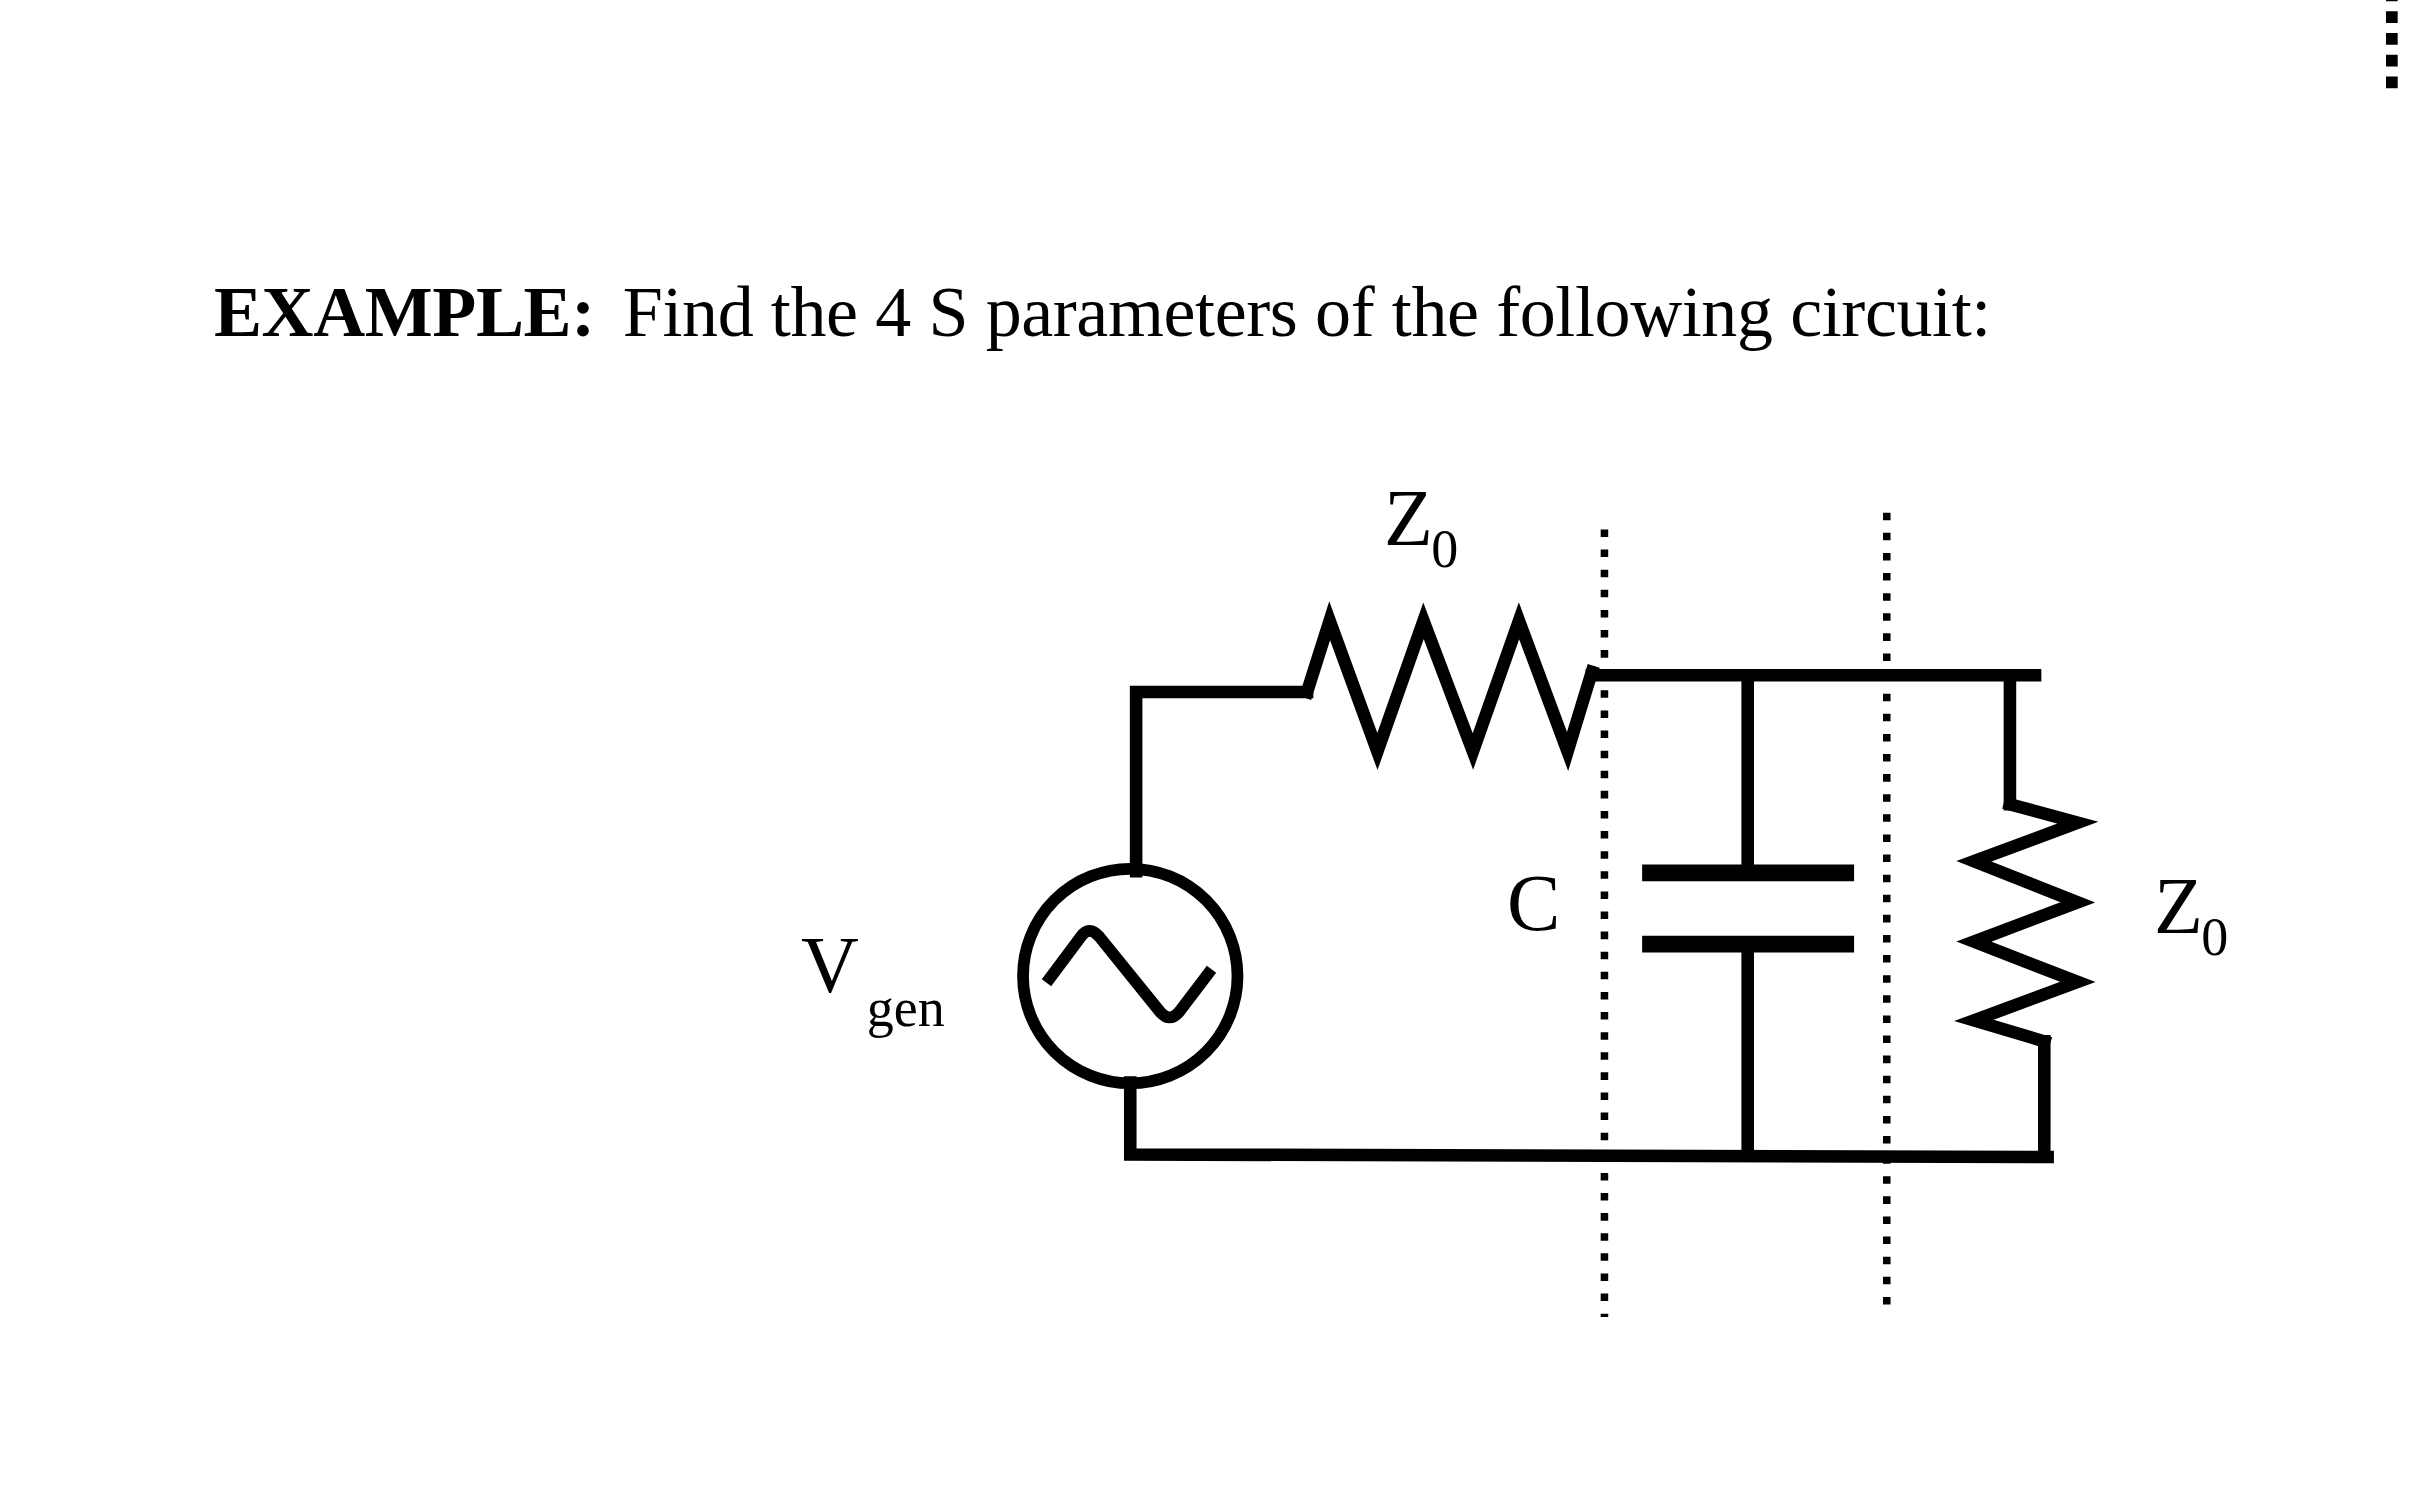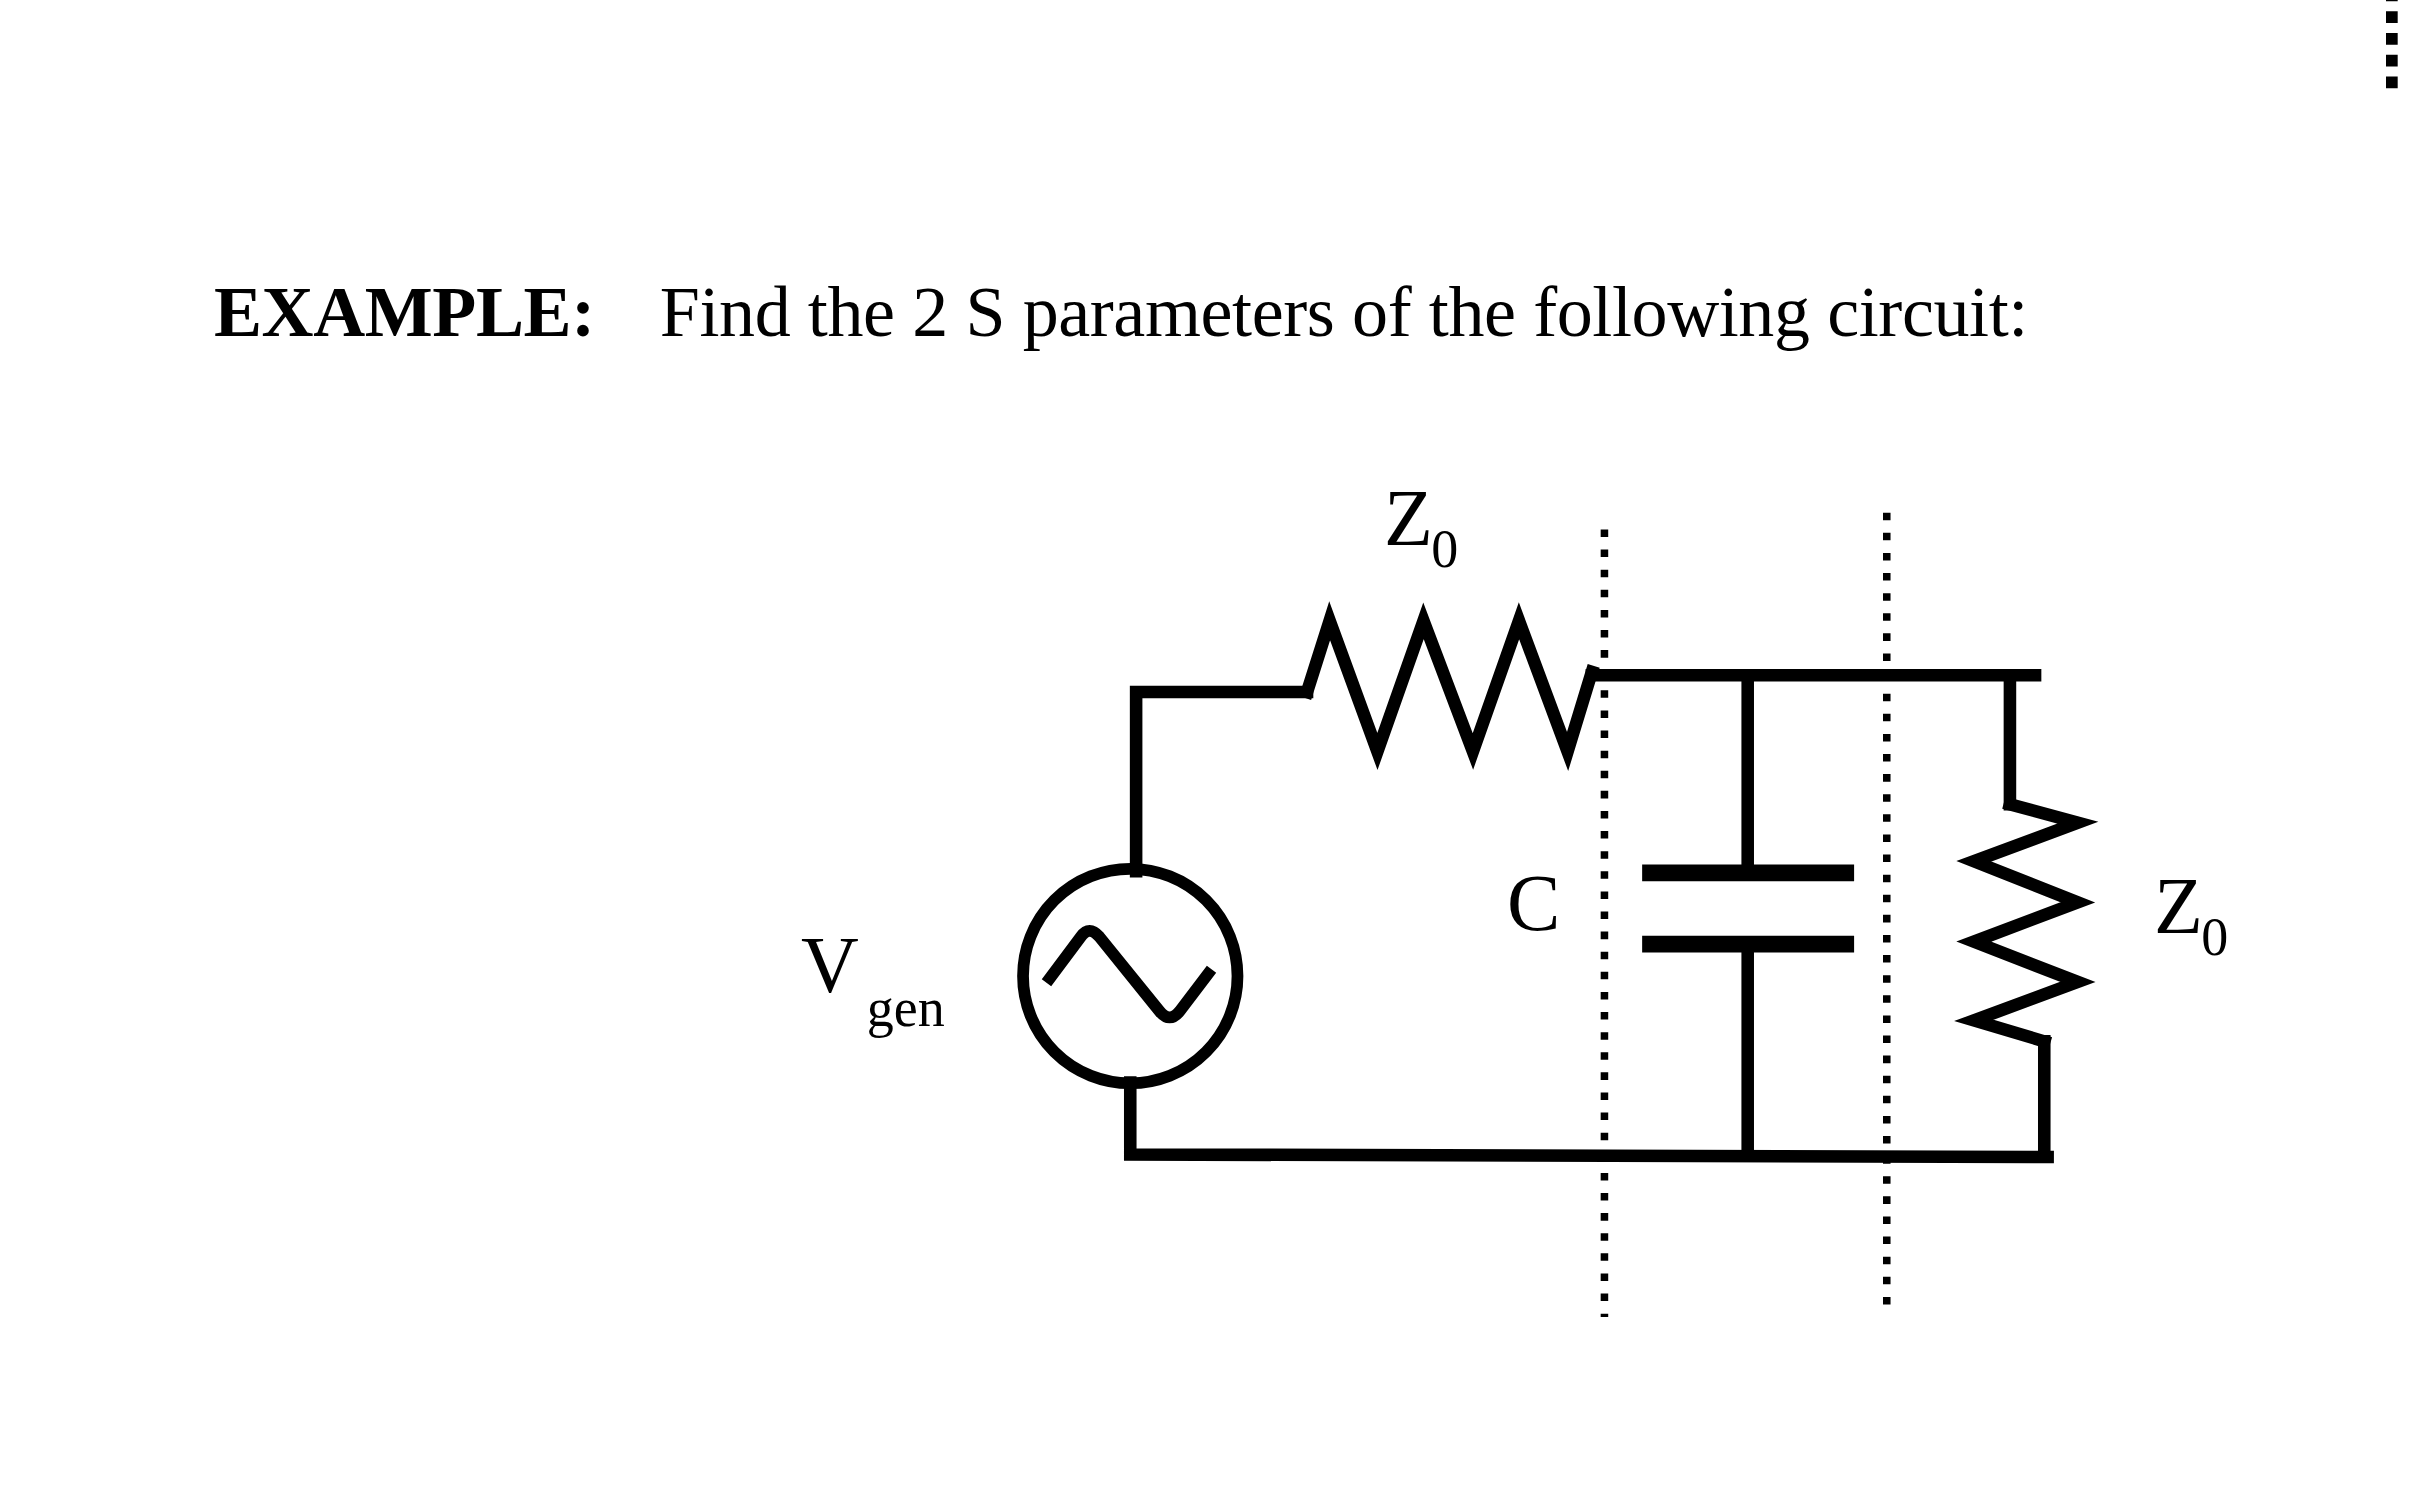--- a/index.html
+++ b/index.html
@@ -19,21 +19,21 @@
       position: absolute;
       left: 214px;
       top: 270px;
       font-size: 72px;
       line-height: 84px;
       white-space: nowrap;
       letter-spacing: -0.4px;
     }
     .problem-label {
       font-weight: bold;
-      margin-right: 65px;
+      margin-right: 28px;
     }
     .circuit {
       position: absolute;
       left: 0;
       top: 0;
       width: 2413px;
       height: 1508px;
     }
     .lbl {
       position: absolute;
@@ -48,21 +48,21 @@
       left: 2386px;
       top: -6.7px;
       width: 11.7px;
       height: 96px;
     }
   </style>
 </head>
 <body>
 
 <div class="problem-line">
-  <span class="problem-label">EXAMPLE:</span><span>Find the 2 S parameters of the following circuit:</span>
+  <span class="problem-label">EXAMPLE:</span><span>Find the 4 S parameters of the following circuit:</span>
 </div>
 
 <svg class="edge-dots" viewBox="0 0 14 115" xmlns="http://www.w3.org/2000/svg">
   <line x1="7" y1="0" x2="7" y2="115" stroke="#000" stroke-width="14" stroke-dasharray="14 12" stroke-dashoffset="4"></line>
 </svg>
 
 <svg class="circuit" width="2413" height="1508" viewBox="0 0 2880 1800" xmlns="http://www.w3.org/2000/svg">
   <g stroke="#000" stroke-width="9" fill="none" stroke-dasharray="9 15">
     <line x1="1915" y1="632" x2="1915" y2="1572"></line>
     <line x1="2252" y1="612" x2="2252" y2="1558"></line>

